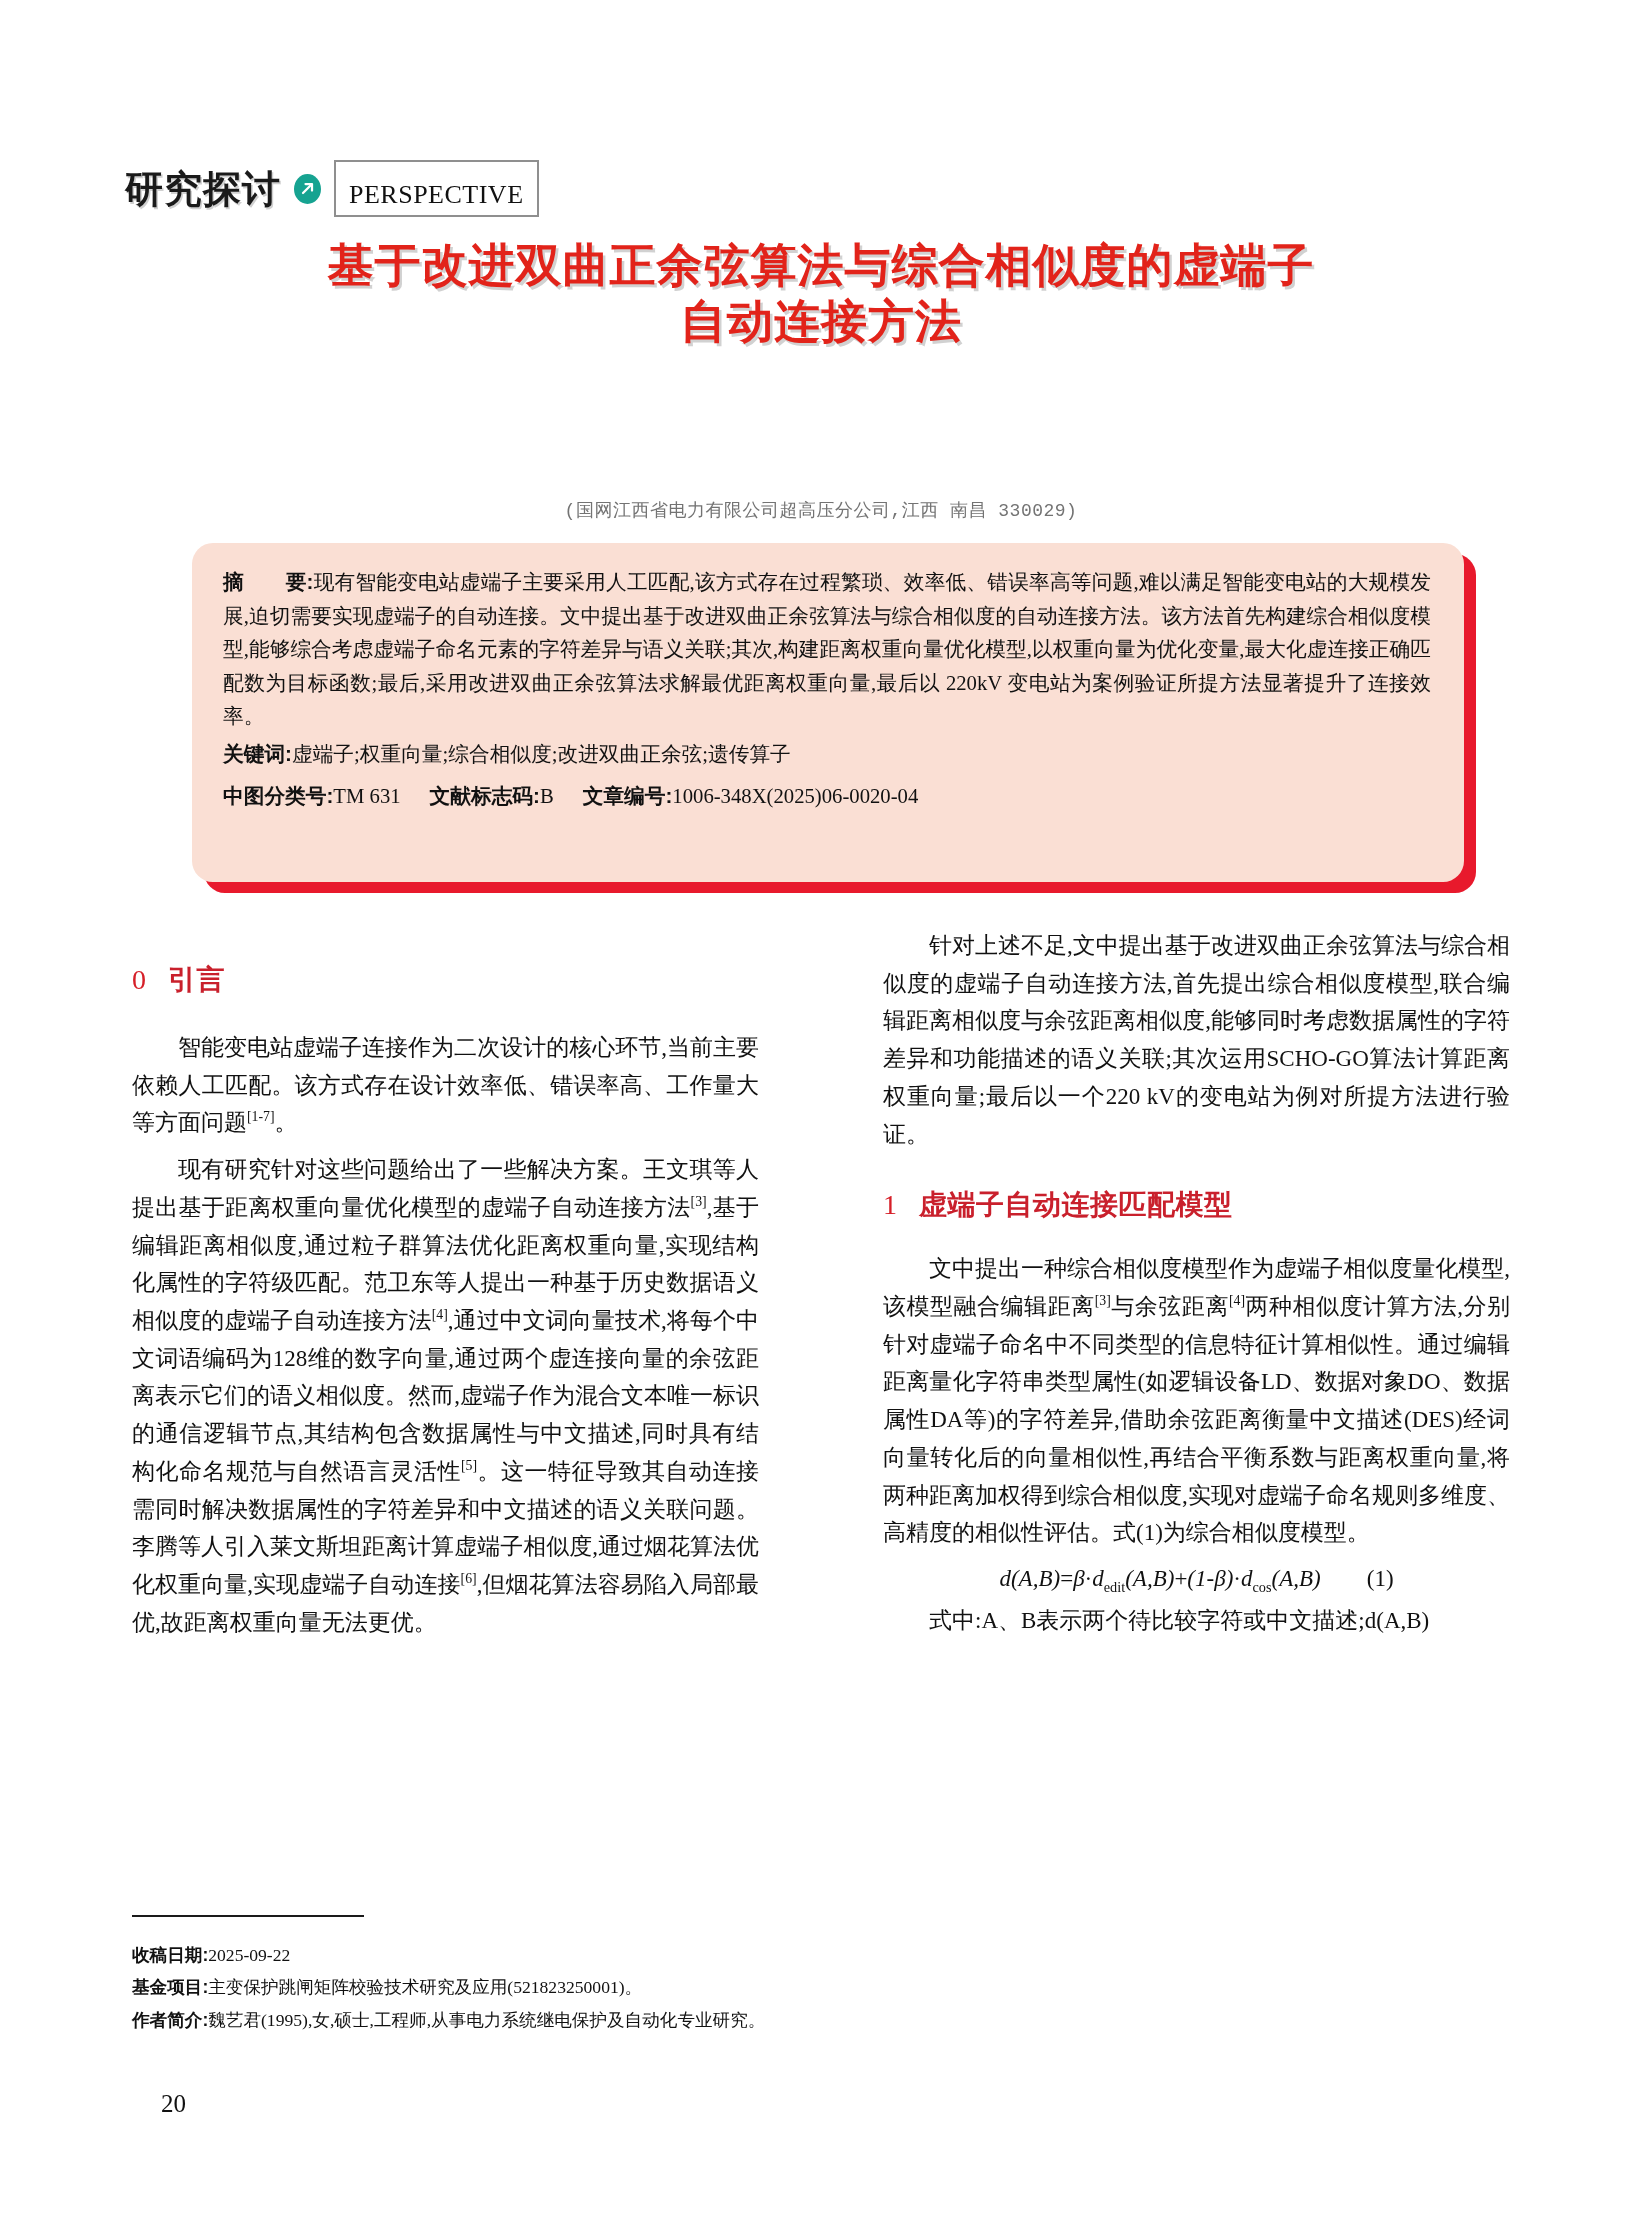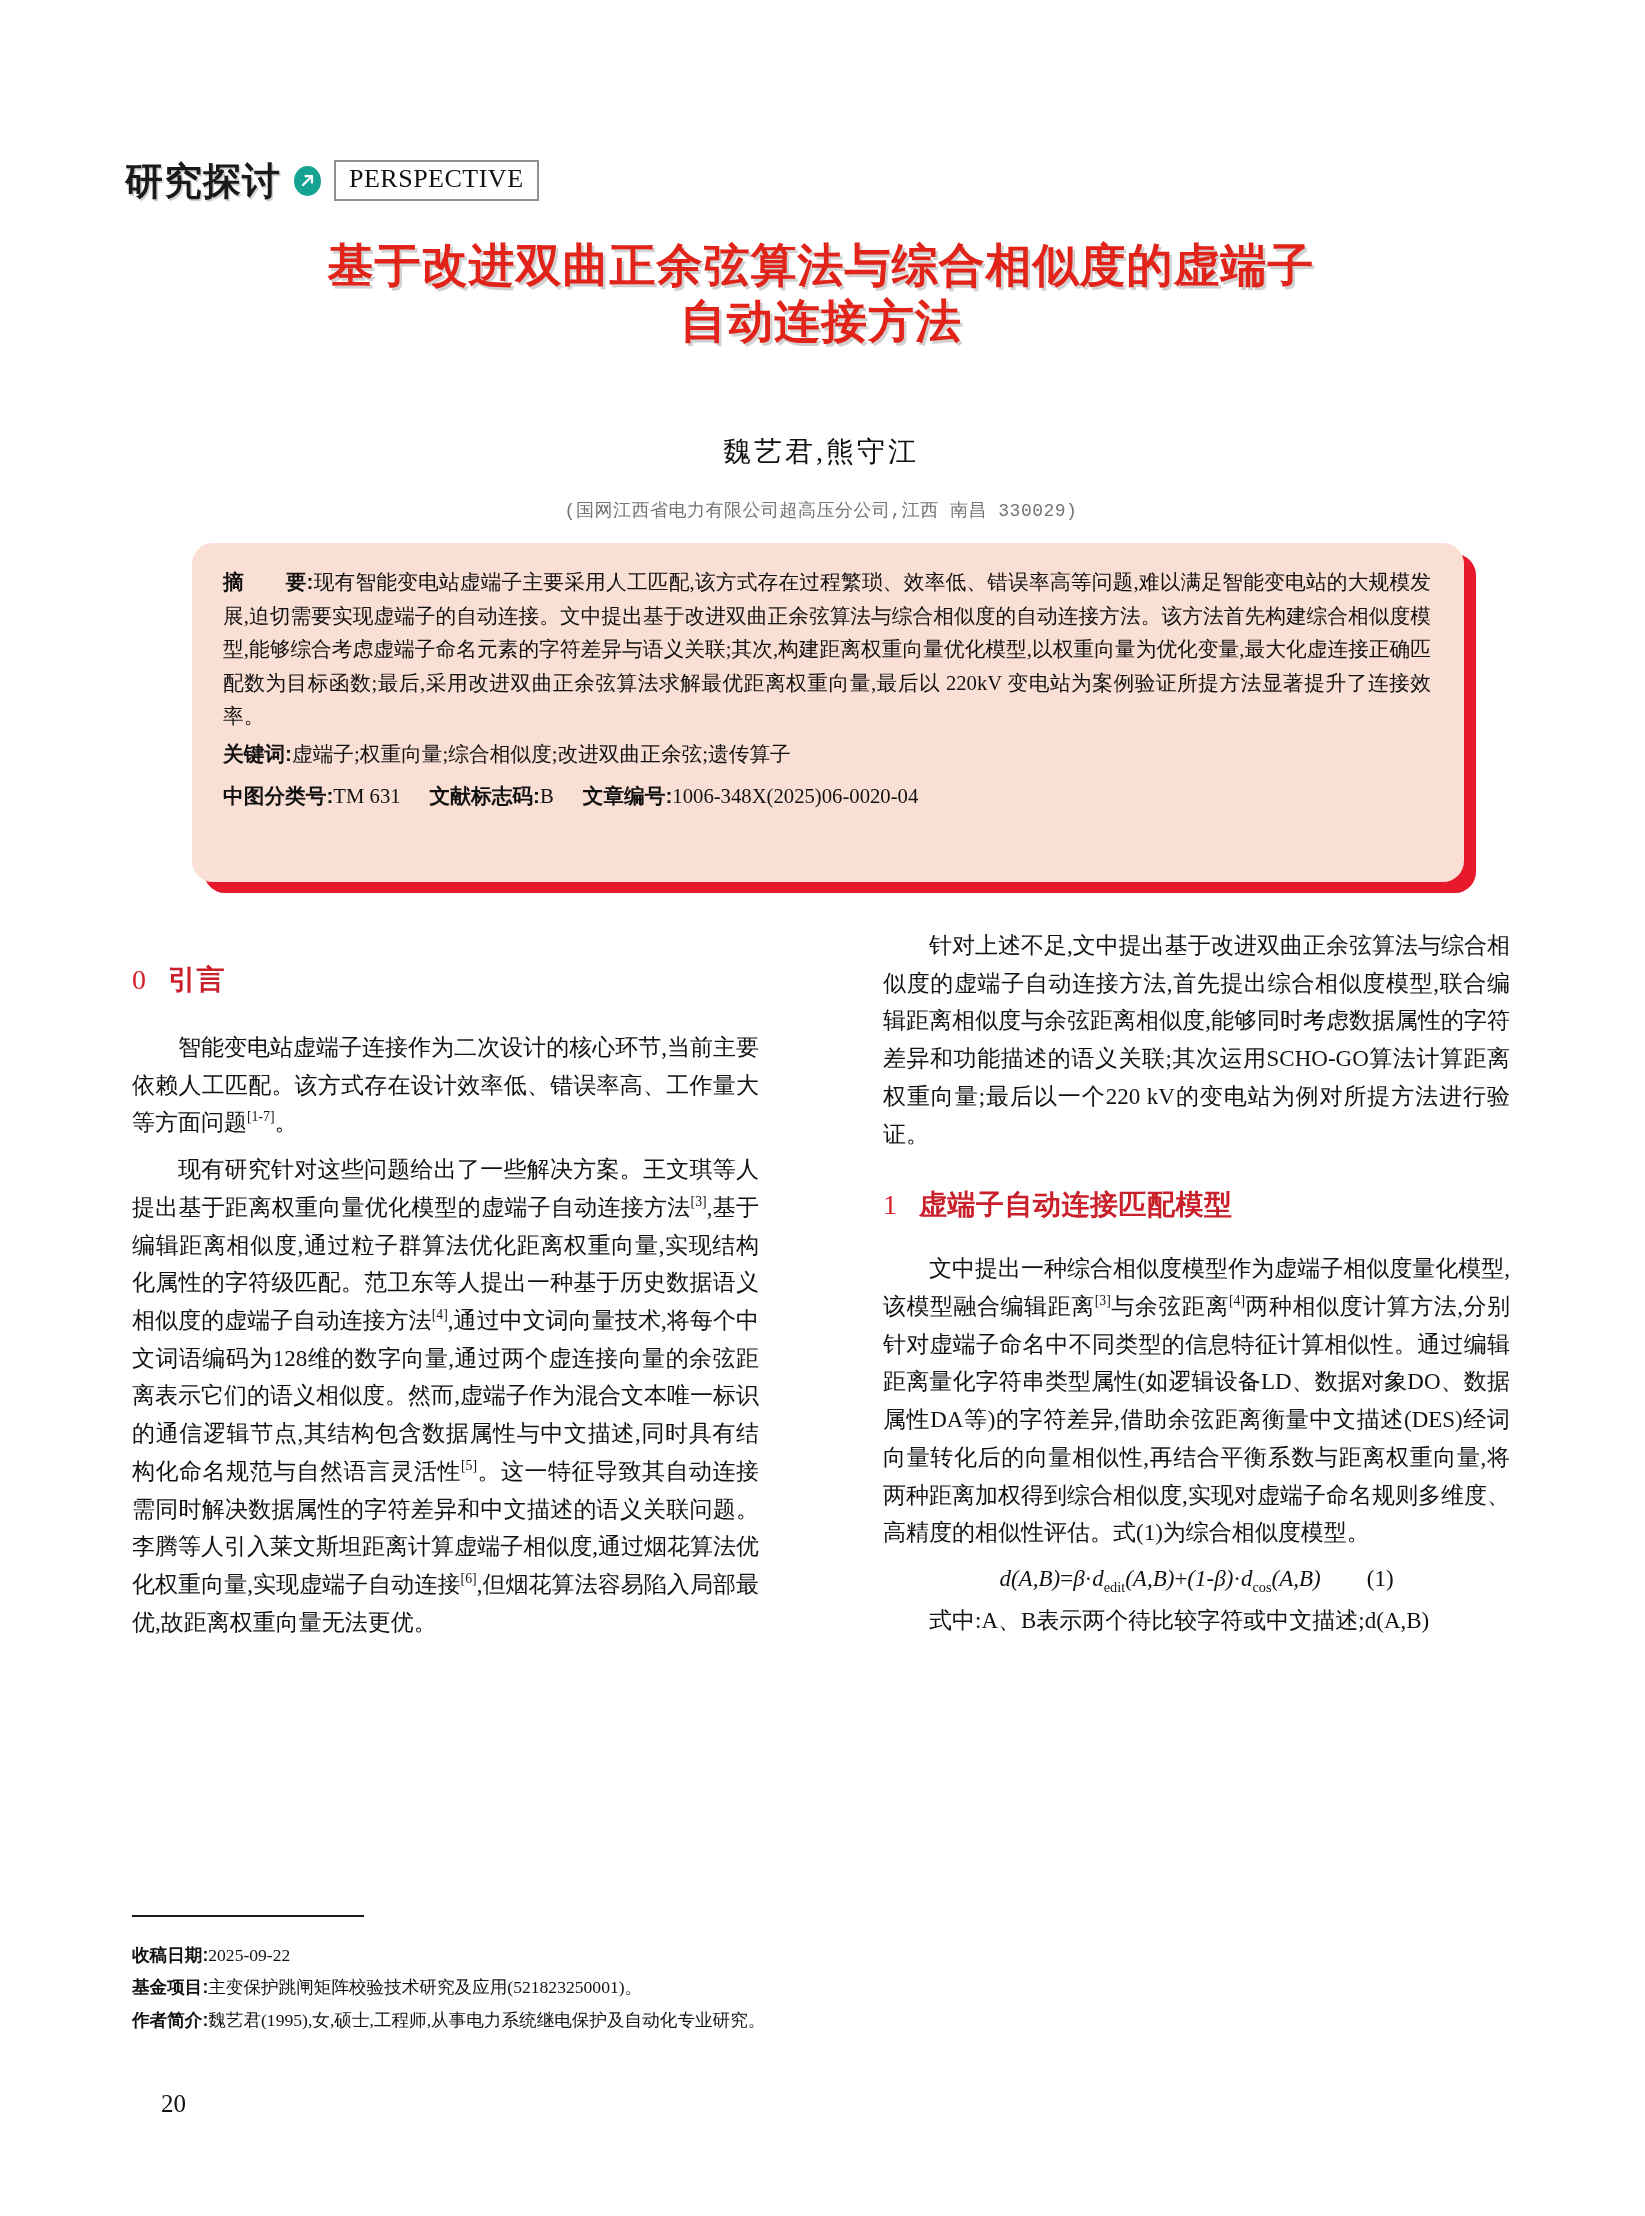--- a/index.html
+++ b/index.html
@@ -45,21 +45,21 @@
     border-radius: 50%;
     background: #16a391;
     display: flex;
     align-items: center;
     justify-content: center;
     flex: none;
   }
   .kicker-arrow svg { display:block; }
   .perspective-box {
     border: 2px solid #8f8f8f;
-    padding: 4px 13px 7px 13px;
+    padding: 20px 13px 7px 13px;
     font-family: "Liberation Serif", "DejaVu Serif", serif;
     font-size: 26px;
     letter-spacing: 0.5px;
     color: #111;
     line-height: 1;
   }
 
   
   .article-title {
     position: absolute;
@@ -266,21 +266,20 @@
       </svg>
     </div>
     <div class="perspective-box">PERSPECTIVE</div>
   </div>
 
   <div class="article-title">
     <span class="tl">基于改进双曲正余弦算法与综合相似度的虚端子</span>
     <span class="tl">自动连接方法</span>
   </div>
 
-  <div class="authors">魏艺君,熊守江</div>
   <div class="affiliation">(国网江西省电力有限公司超高压分公司,江西 南昌  330029)</div>
 
   <div class="abstract-shadow"></div>
   <div class="abstract-card">
     <div class="abs-line">
       <span class="abs-label">摘　　要:</span><span class="abs-body">现有智能变电站虚端子主要采用人工匹配,该方式存在过程繁琐、效率低、错误率高等问题,难以满足智能变电站的大规模发展,迫切需要实现虚端子的自动连接。文中提出基于改进双曲正余弦算法与综合相似度的自动连接方法。该方法首先构建综合相似度模型,能够综合考虑虚端子命名元素的字符差异与语义关联;其次,构建距离权重向量优化模型,以权重向量为优化变量,最大化虚连接正确匹配数为目标函数;最后,采用改进双曲正余弦算法求解最优距离权重向量,最后以 220kV 变电站为案例验证所提方法显著提升了连接效率。</span>
     </div>
     <div class="abs-keywords">
       <span class="abs-label">关键词:</span><span>虚端子;权重向量;综合相似度;改进双曲正余弦;遗传算子</span>
     </div>

